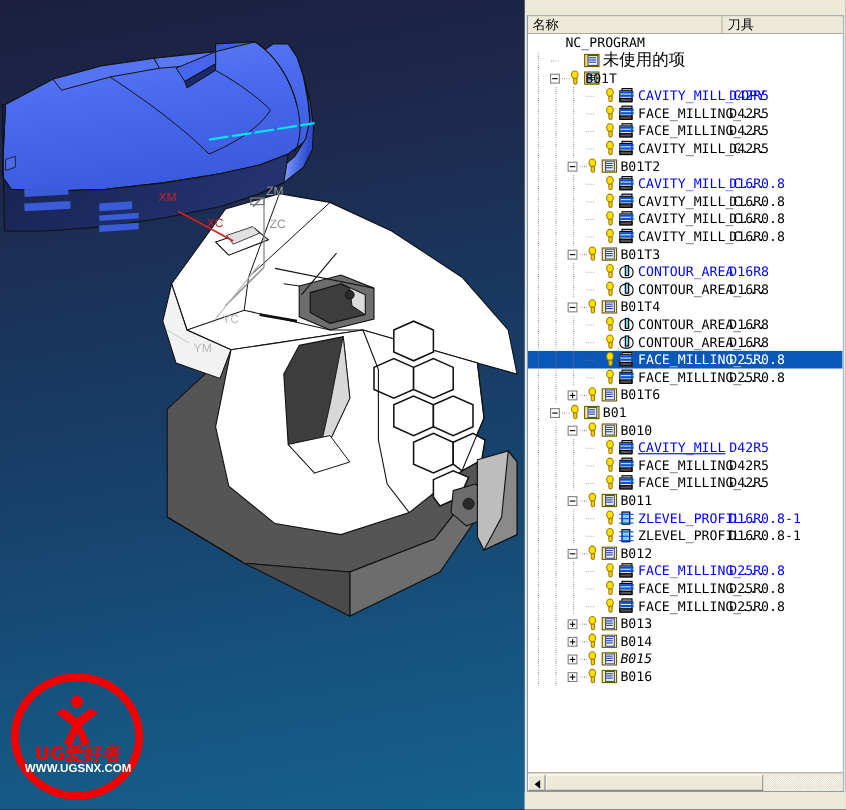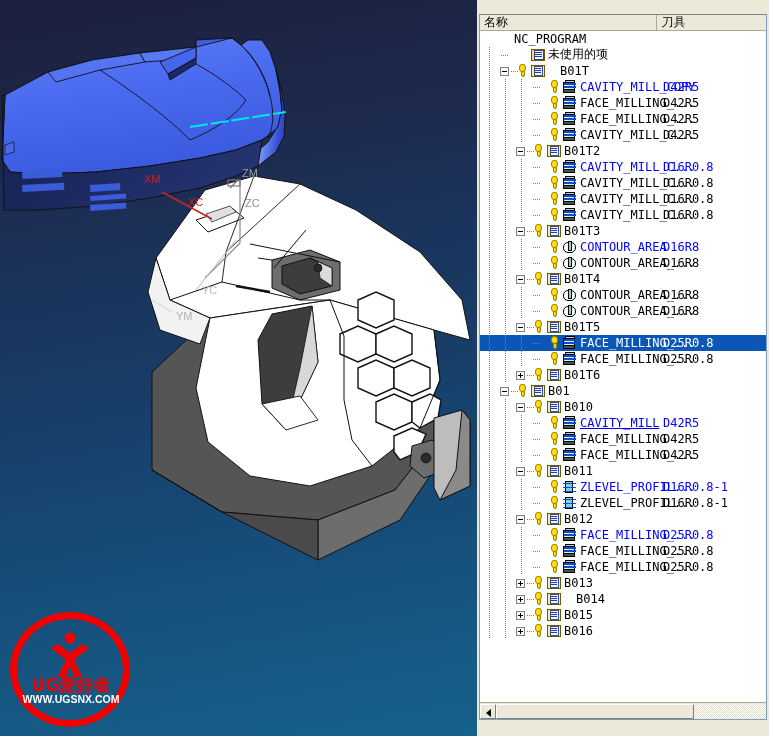--- a/index.html
+++ b/index.html
@@ -184,21 +184,21 @@
   .ic-unused .uline {
     position: absolute; left: 5px; width: 7px; height: 1px; background: #2040a0;
   }
 
   .lbl {
     position: absolute; top: 0; font-size: 12px; line-height: 16px;
     font-family: "DejaVu Sans Mono", monospace;
     white-space: nowrap;
   }
   .lbl-cn {
-    font-family: Liberation Mono, monospace; font-size: 12px;
+    font-family: Liberation Sans, sans-serif; font-size: 15px;
   }
   .tool {
     position: absolute; top: 0; left: 183px; font-size: 12px; line-height: 16px;
     font-family: "DejaVu Sans Mono", monospace; white-space: nowrap;
   }
   .c-blue { color: #0000ff; }
   .c-black { color: #000000; }
   .row.sel .lbl, .row.sel .tool { color: #ffffff; }
 
   
@@ -422,21 +422,21 @@
               <span class="b-top"></span>
               <span class="b-bot"></span>
             </span>
             <span class="tic ic-folder" style="left: 50px;">
               <span class="fbody"></span>
               <span class="fpage"></span>
               <span class="fline" style="top:4px"></span>
               <span class="fline" style="top:6px"></span>
               <span class="fline" style="top:8px"></span>
             </span>
-            <span class="lbl c-black" style="left: 80px;">B01T</span>
+            <span class="lbl c-black" style="left: 52px;">B01T</span>
           </div>
           <div class="row">
             <span class="guide" style="left: 9px;"></span>
             <span class="guide" style="left: 25px;"></span>
             <span class="guide" style="left: 41px;"></span>
             <span class="hline" style="left: 53px;"></span>
             <span class="bulb" style="left: 70px;">
               <span class="b-top"></span>
               <span class="b-bot"></span>
             </span>
@@ -693,38 +693,20 @@
             <span class="bulb" style="left: 70px;">
               <span class="b-top"></span>
               <span class="b-bot"></span>
             </span>
             <span class="tic ic-contour" style="left: 82px;">
               <span class="cshape"></span>
               <span class="ctool"></span>
             </span>
             <span class="lbl c-black" style="left: 100px;">CONTOUR_AREA_...</span>
             <span class="tool c-black">D16R8</span>
-          </div>
-          <div class="row">
-            <span class="guide" style="left: 9px;"></span>
-            <span class="guide" style="left: 25px;"></span>
-            <span class="expander" style="left: 36px;"></span>
-            <span class="hline" style="left: 47px;"></span>
-            <span class="bulb" style="left: 54px;">
-              <span class="b-top"></span>
-              <span class="b-bot"></span>
-            </span>
-            <span class="tic ic-folder" style="left: 66px;">
-              <span class="fbody"></span>
-              <span class="fpage"></span>
-              <span class="fline" style="top:4px"></span>
-              <span class="fline" style="top:6px"></span>
-              <span class="fline" style="top:8px"></span>
-            </span>
-            <span class="lbl c-black" style="left: 84px;">B01T5</span>
           </div>
           <div class="row sel">
             <span class="guide" style="left: 9px;"></span>
             <span class="guide" style="left: 25px;"></span>
             <span class="guide" style="left: 41px;"></span>
             <span class="hline" style="left: 53px;"></span>
             <span class="bulb" style="left: 70px;">
               <span class="b-top"></span>
               <span class="b-bot"></span>
             </span>
@@ -1023,39 +1005,39 @@
               <span class="b-top"></span>
               <span class="b-bot"></span>
             </span>
             <span class="tic ic-folder" style="left: 66px;">
               <span class="fbody"></span>
               <span class="fpage"></span>
               <span class="fline" style="top:4px"></span>
               <span class="fline" style="top:6px"></span>
               <span class="fline" style="top:8px"></span>
             </span>
-            <span class="lbl c-black" style="left: 96px;">B014</span>
+            <span class="lbl c-black" style="left: 84px;">B014</span>
           </div>
           <div class="row">
             <span class="guide" style="left: 9px;"></span>
             <span class="guide" style="left: 25px;"></span>
             <span class="expander plus" style="left: 36px;"></span>
             <span class="hline" style="left: 47px;"></span>
             <span class="bulb" style="left: 54px;">
               <span class="b-top"></span>
               <span class="b-bot"></span>
             </span>
             <span class="tic ic-folder" style="left: 66px;">
               <span class="fbody"></span>
               <span class="fpage"></span>
               <span class="fline" style="top:4px"></span>
               <span class="fline" style="top:6px"></span>
               <span class="fline" style="top:8px"></span>
             </span>
-            <span class="lbl c-black" style="left: 84px;">B015</span>
+            <span class="lbl c-black" style="left: 84px; font-style: italic;">B015</span>
           </div>
           <div class="row">
             <span class="guide" style="left: 9px;"></span>
             <span class="guide" style="left: 25px;"></span>
             <span class="expander plus" style="left: 36px;"></span>
             <span class="hline" style="left: 47px;"></span>
             <span class="bulb" style="left: 54px;">
               <span class="b-top"></span>
               <span class="b-bot"></span>
             </span>

